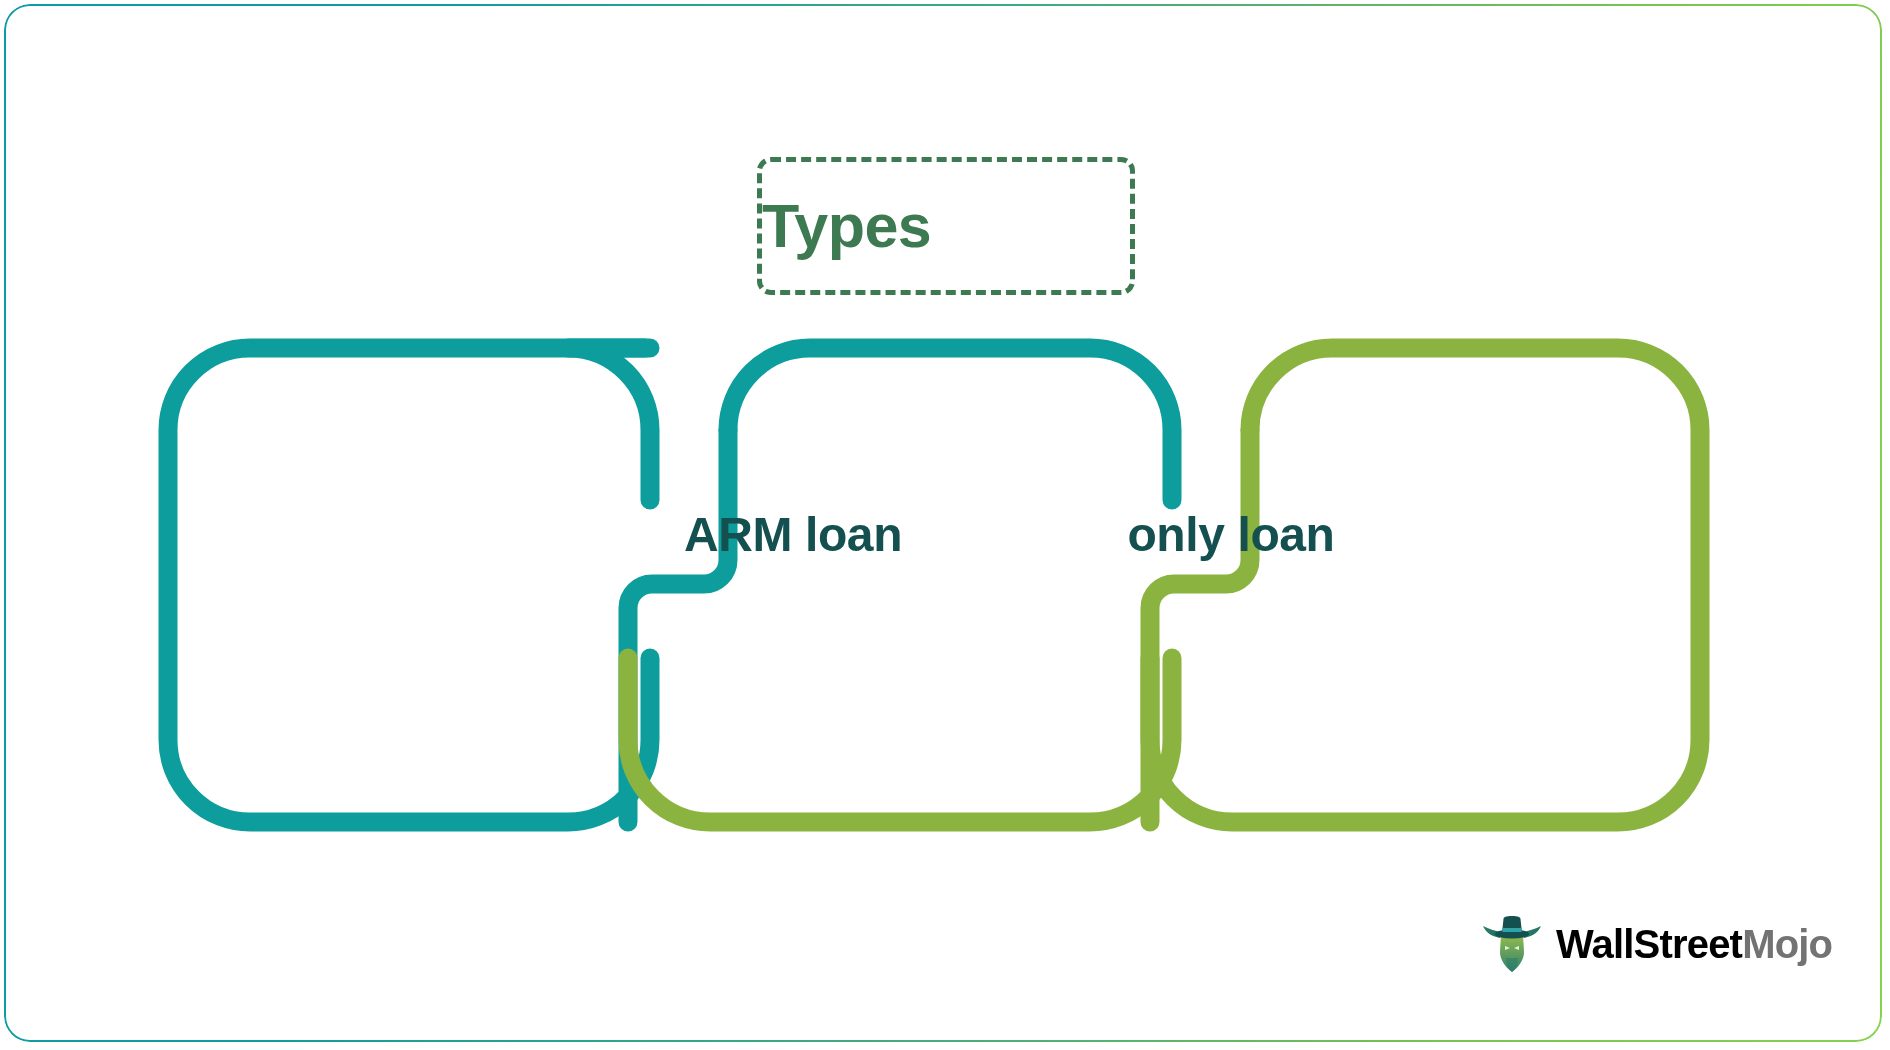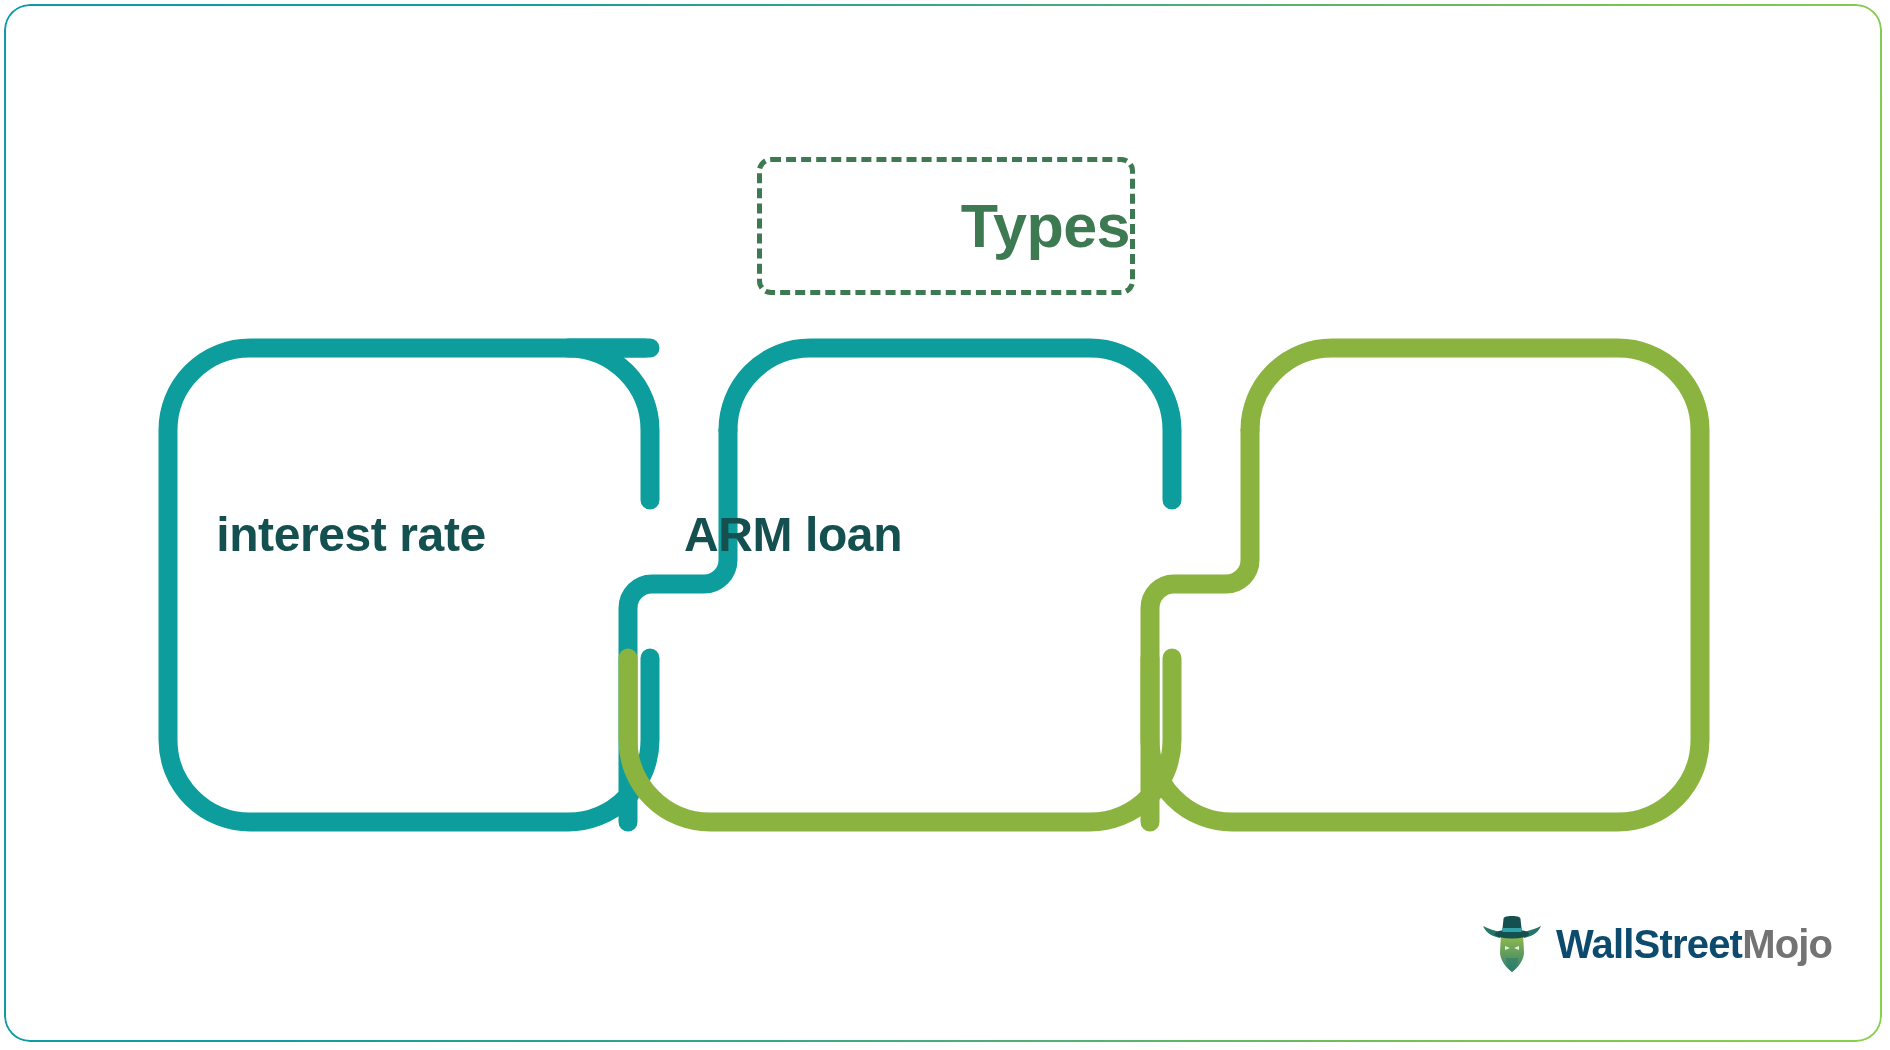--- a/index.html
+++ b/index.html
@@ -47,21 +47,21 @@
     position: absolute;
     left: 757px;
     top: 157px;
     width: 378px;
     height: 138px;
     border: 5px dashed #3d7a52;
     border-radius: 14px;
     box-sizing: border-box;
     display: flex;
     align-items: center;
-    justify-content: flex-end;
+    justify-content: flex-start;
   }
   #types-label {
     font-size: 61px;
     font-weight: bold;
     color: #3d7a52;
     letter-spacing: -0.5px;
     line-height: 1;
   }
 
   
@@ -103,21 +103,21 @@
     align-items: center;
     gap: 12px;
   }
   #logo-mark { width: 64px; height: 64px; flex: none; }
   #logo-wordmark {
     font-size: 40px;
     font-weight: bold;
     letter-spacing: -0.8px;
     white-space: nowrap;
   }
-  .logo-wall { color: #0c4a6e; }
+  .logo-wall { color: #000000; }
   .logo-mojo { color: #737373; }
 </style>
 </head>
 <body>
 
 <div id="outer-card"></div>
 <div id="outer-card-border"></div>
 
 <div id="types-box">
   <span id="types-label">Types</span>
@@ -197,32 +197,32 @@
                A 82 82 0 0 1 1618 822
                L 1232 822
                A 82 82 0 0 1 1150 740
                L 1150 658" fill="none" stroke="#8bb33f" stroke-width="19" stroke-linecap="round" stroke-linejoin="round"></path>
     </g>
   </svg>
 </div>
 
 <div class="box-text" id="box1-text">
   <div>
-    <div>interest rate</div>
   </div>
 </div>
 
 <div class="box-text" id="box2-text">
   <div>
     <div>ARM loan</div>
   </div>
 </div>
 
 <div class="box-text" id="box3-text">
   <div>
+    <div>only loan</div>
   </div>
 </div>
 
 <div id="logo">
   <svg id="logo-mark" viewBox="0 0 64 64">
     <defs>
       <linearGradient id="bullg" x1="0" y1="0" x2="0" y2="1">
         <stop offset="0%" stop-color="#9ac04a"></stop>
         <stop offset="100%" stop-color="#2f7f6e"></stop>
       </linearGradient>

